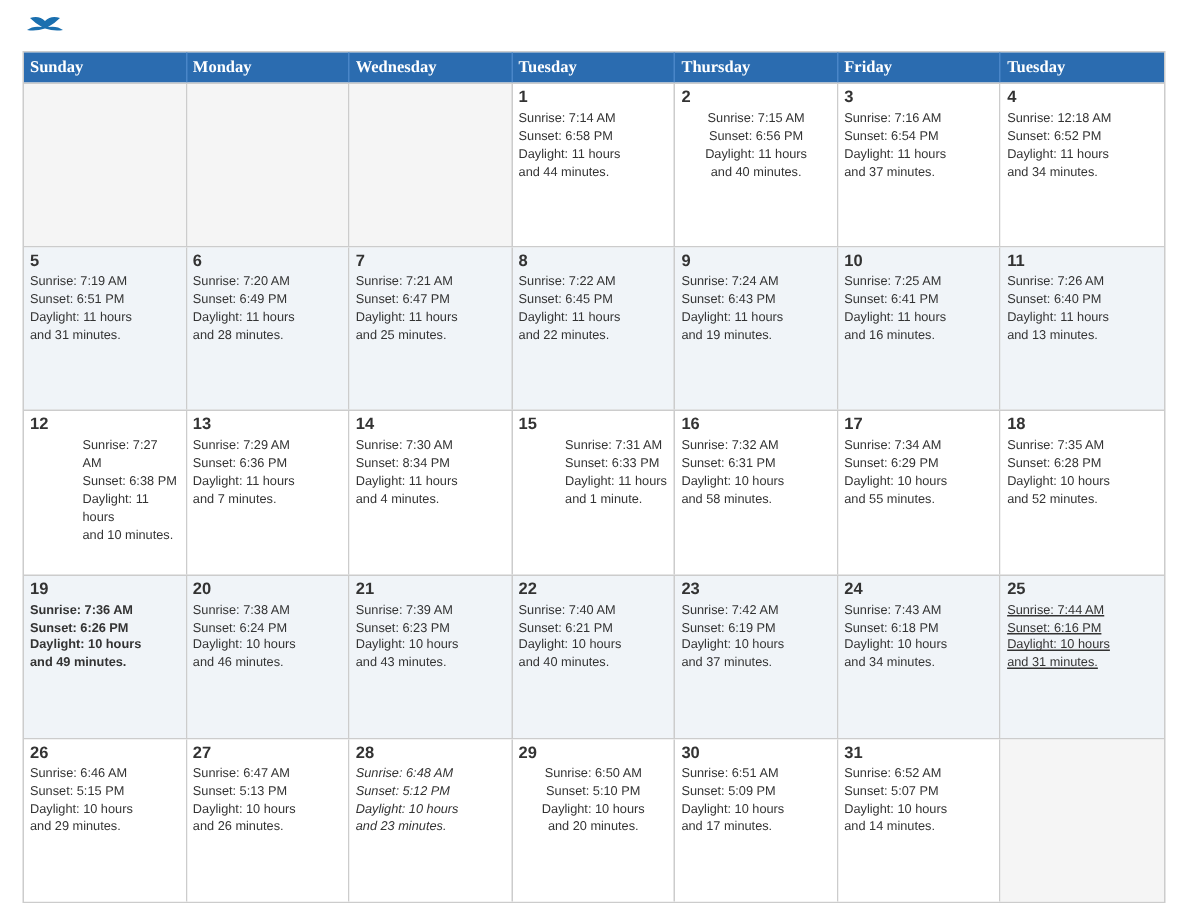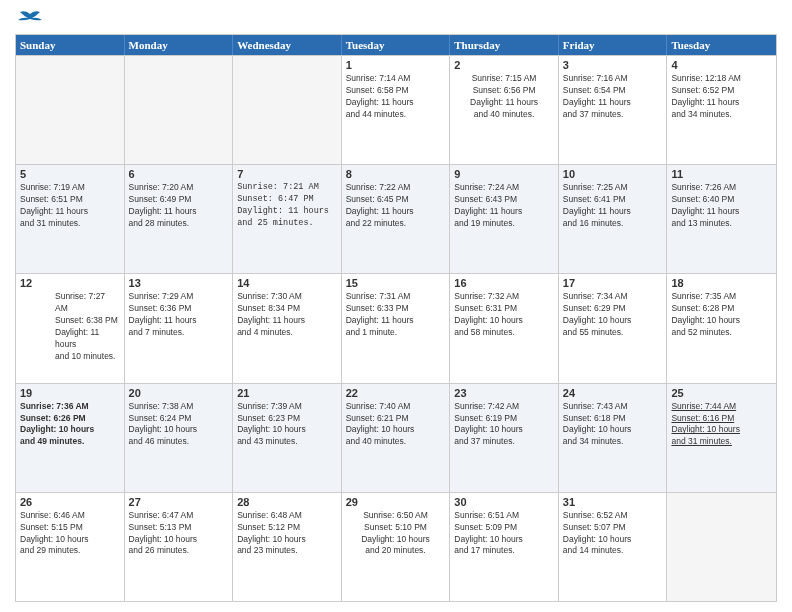--- a/index.html
+++ b/index.html
@@ -178,21 +178,21 @@
           </div>
           <div class="cal-cell">
             <div class="day-num">6</div>
             <div class="day-info" style="white-space: pre-line;">Sunrise: 7:20 AM
 Sunset: 6:49 PM
 Daylight: 11 hours
 and 28 minutes.</div>
           </div>
           <div class="cal-cell">
             <div class="day-num">7</div>
-            <div class="day-info" style="white-space: pre-line; font-family: Liberation Mono, monospace;">Sunrise: 7:21 AM
+            <div class="day-info" style="white-space: pre-line;">Sunrise: 7:21 AM
 Sunset: 6:47 PM
 Daylight: 11 hours
 and 25 minutes.</div>
           </div>
           <div class="cal-cell">
             <div class="day-num">8</div>
             <div class="day-info" style="white-space: pre-line;">Sunrise: 7:22 AM
 Sunset: 6:45 PM
 Daylight: 11 hours
 and 22 minutes.</div>
@@ -236,21 +236,21 @@
           </div>
           <div class="cal-cell">
             <div class="day-num">14</div>
             <div class="day-info" style="white-space: pre-line;">Sunrise: 7:30 AM
 Sunset: 8:34 PM
 Daylight: 11 hours
 and 4 minutes.</div>
           </div>
           <div class="cal-cell">
             <div class="day-num">15</div>
-            <div class="day-info" style="white-space: pre-line;">Sunrise: 7:31 AM
+            <div class="day-info" style="white-space: pre-line; margin-left: 31px;">Sunrise: 7:31 AM
 Sunset: 6:33 PM
 Daylight: 11 hours
 and 1 minute.</div>
           </div>
           <div class="cal-cell">
             <div class="day-num">16</div>
             <div class="day-info" style="white-space: pre-line;">Sunrise: 7:32 AM
 Sunset: 6:31 PM
 Daylight: 10 hours
 and 58 minutes.</div>
@@ -331,21 +331,21 @@
           </div>
           <div class="cal-cell">
             <div class="day-num">27</div>
             <div class="day-info" style="white-space: pre-line;">Sunrise: 6:47 AM
 Sunset: 5:13 PM
 Daylight: 10 hours
 and 26 minutes.</div>
           </div>
           <div class="cal-cell">
             <div class="day-num">28</div>
-            <div class="day-info" style="white-space: pre-line;">Sunrise: 6:48 AM
+            <div class="day-info" style="white-space: pre-line; font-style: italic;">Sunrise: 6:48 AM
 Sunset: 5:12 PM
 Daylight: 10 hours
 and 23 minutes.</div>
           </div>
           <div class="cal-cell">
             <div class="day-num">29</div>
             <div class="day-info" style="white-space: pre-line; text-align: center;">Sunrise: 6:50 AM
 Sunset: 5:10 PM
 Daylight: 10 hours
 and 20 minutes.</div>

